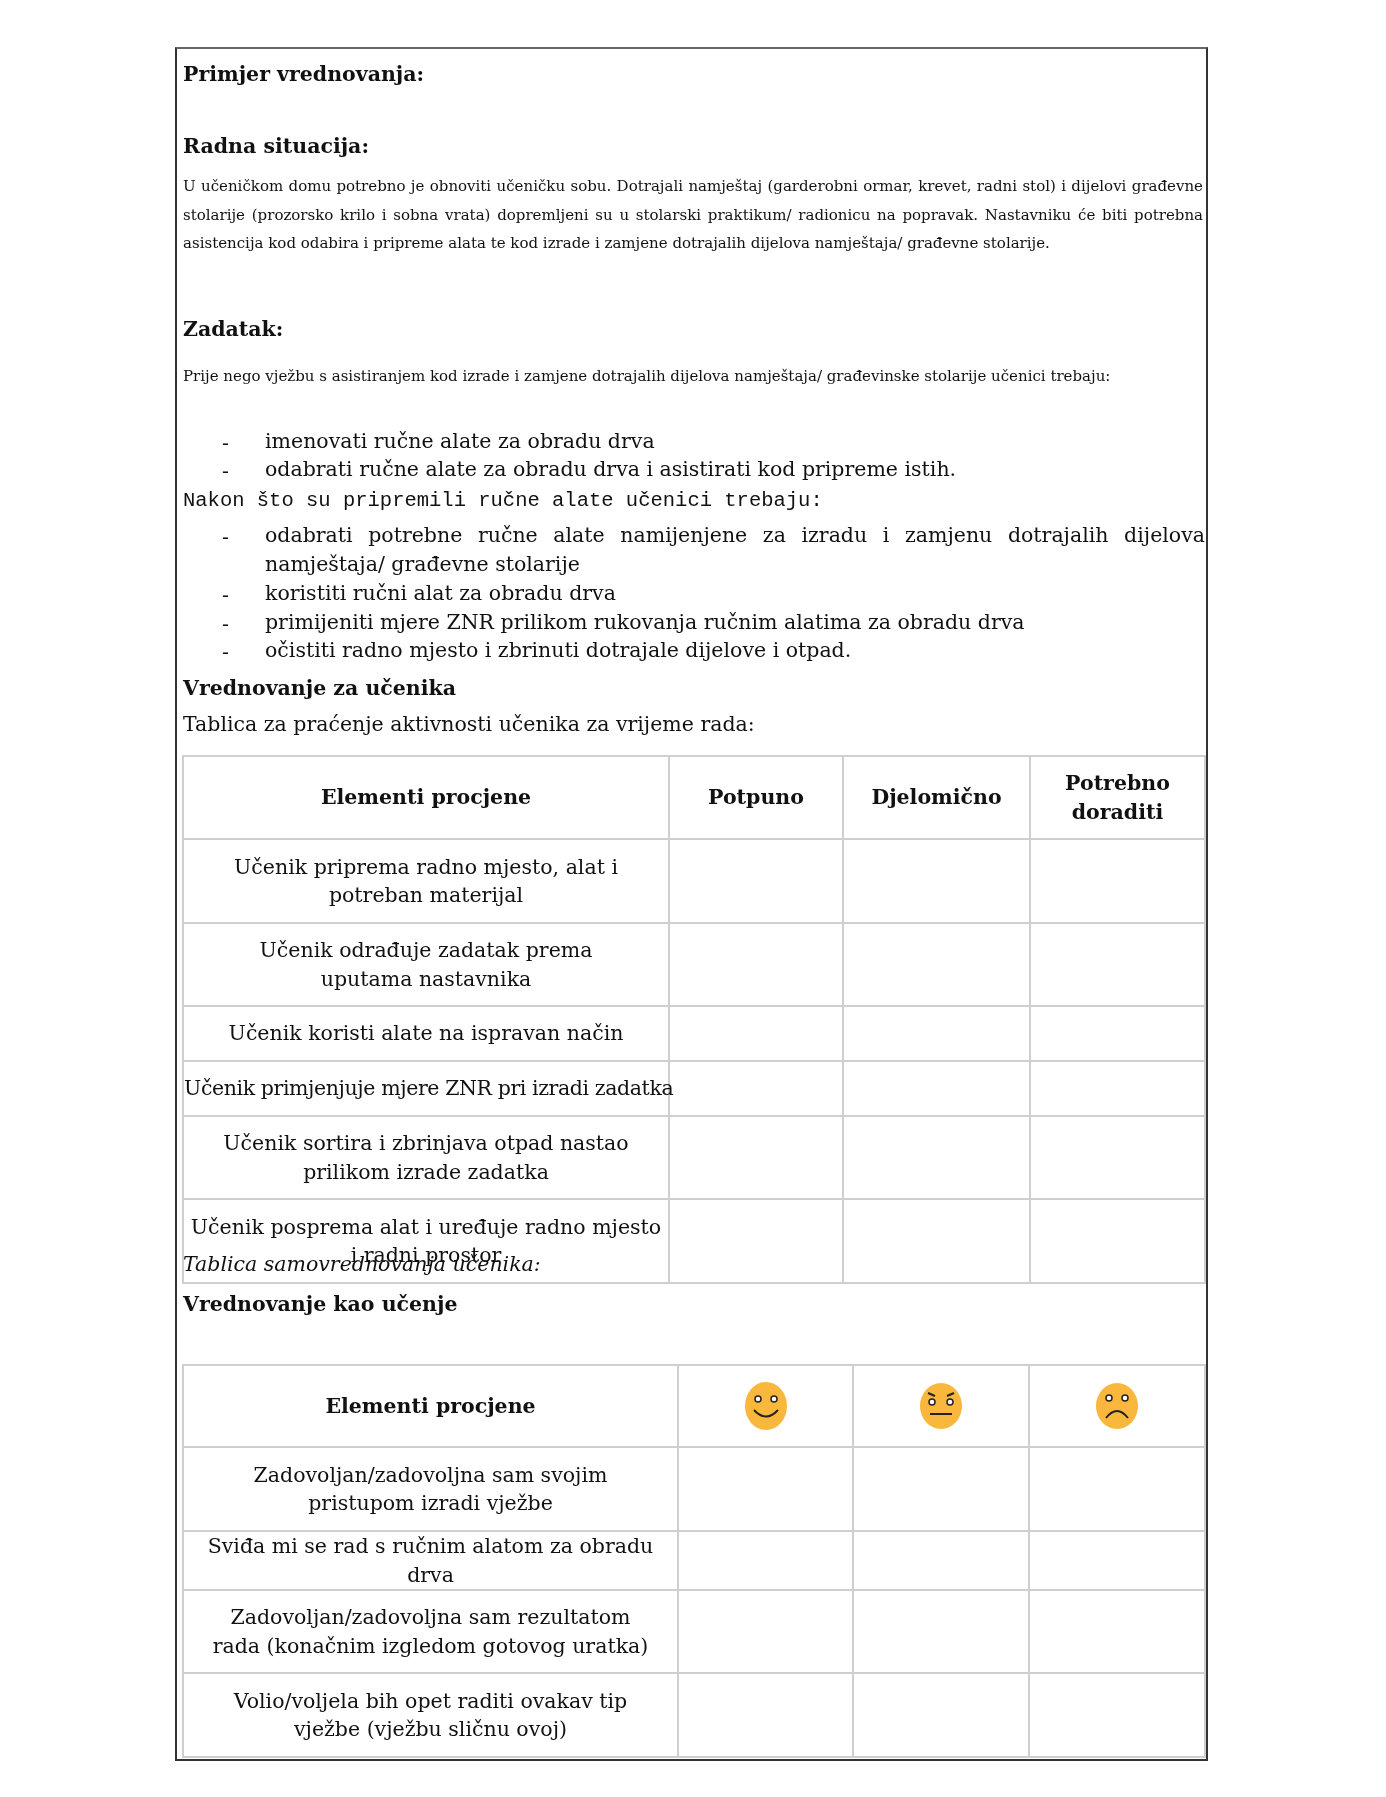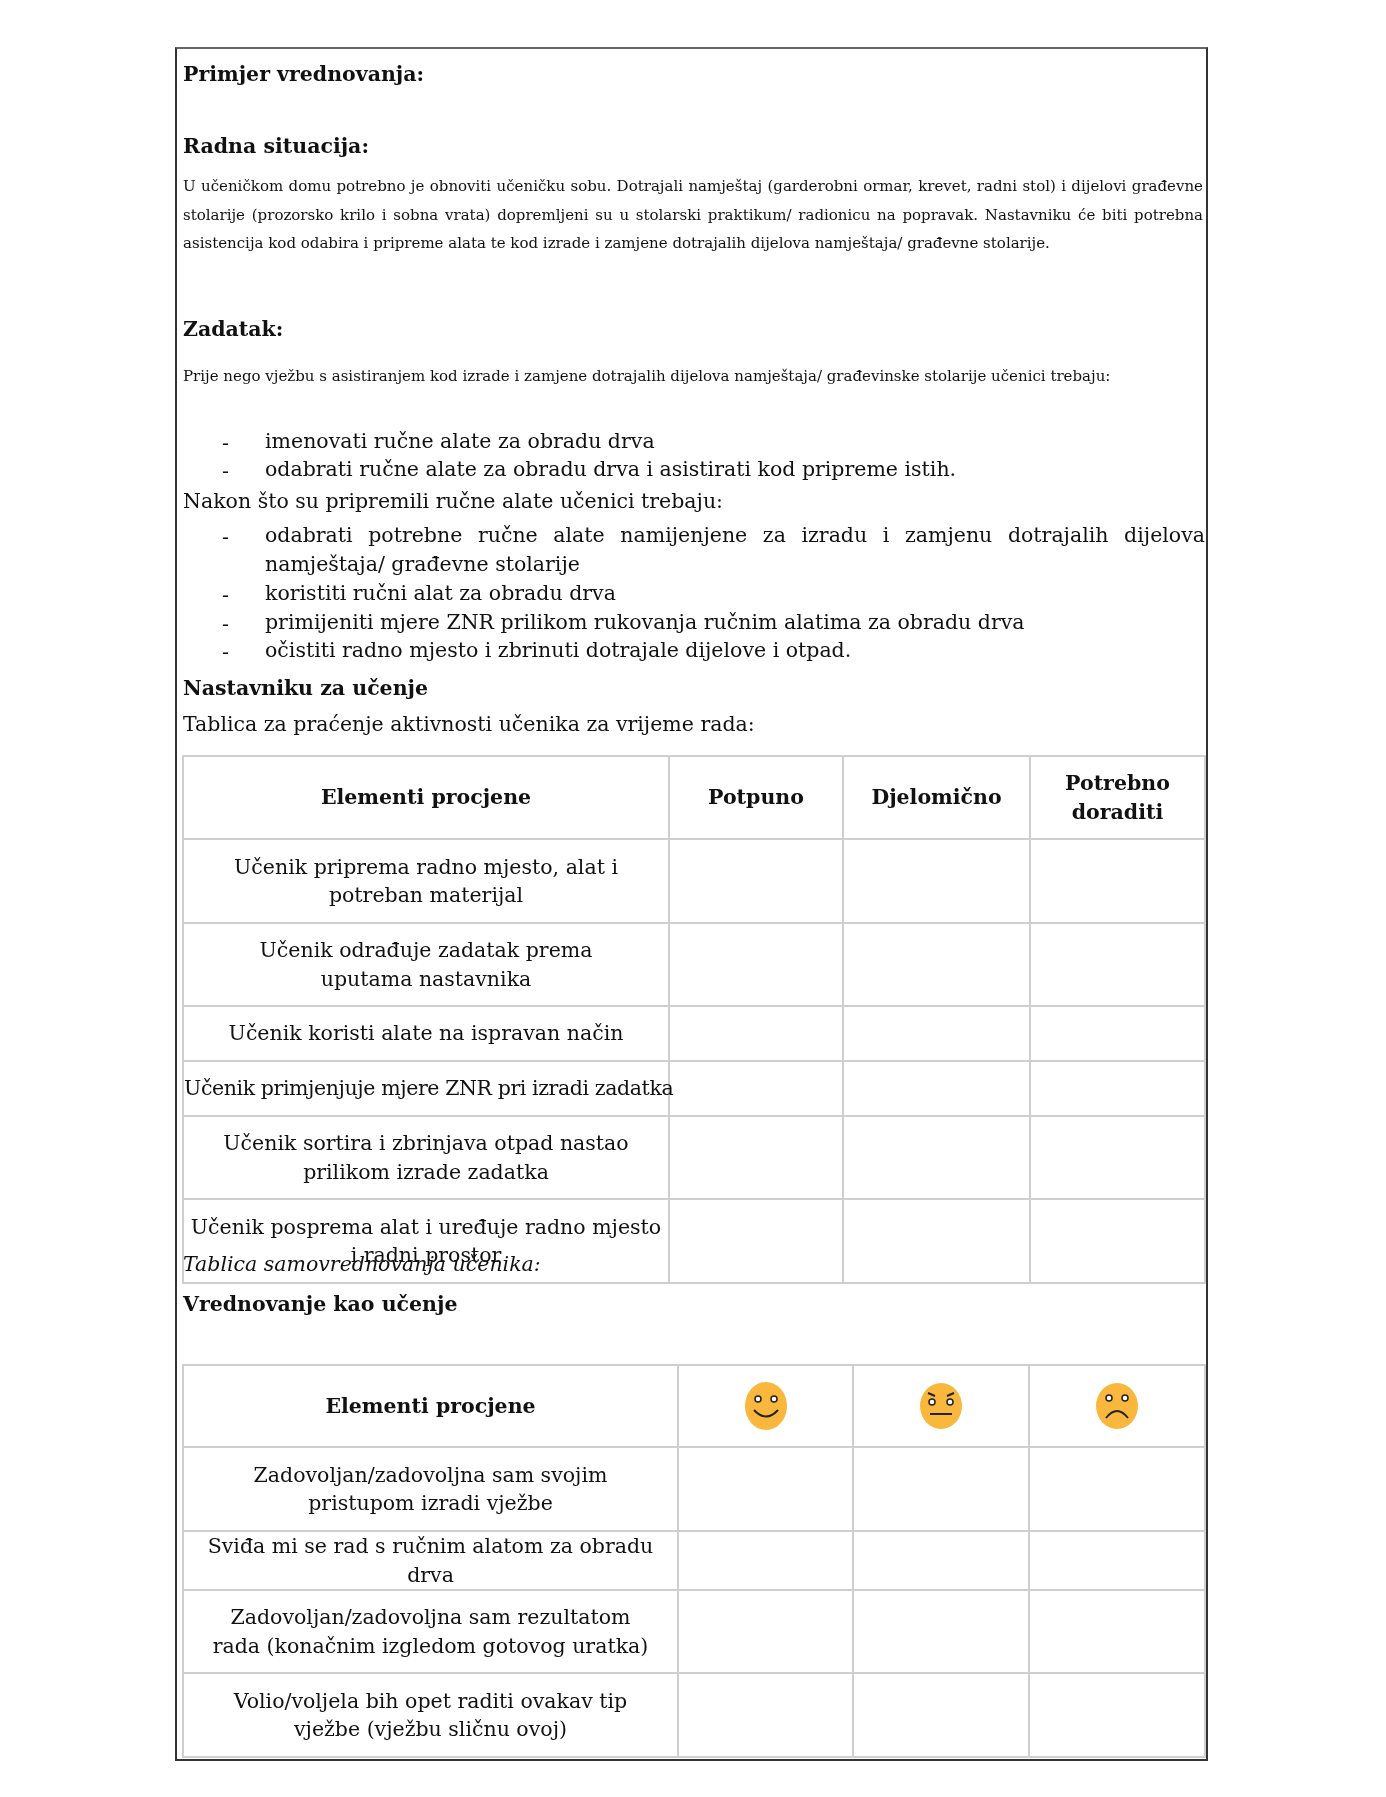--- a/index.html
+++ b/index.html
@@ -31,32 +31,32 @@
 <div class="para" style="top:172px;">U učeničkom domu potrebno je obnoviti učeničku sobu. Dotrajali namještaj (garderobni ormar, krevet, radni stol) i dijelovi građevne stolarije (prozorsko krilo i sobna vrata) dopremljeni su u stolarski praktikum/ radionicu na popravak. Nastavniku će biti potrebna asistencija kod odabira i pripreme alata te kod izrade i zamjene dotrajalih dijelova namještaja/ građevne stolarije.</div>
 
 <div class="t b" style="top:317px;">Zadatak:</div>
 <div class="para" style="top:362px;">Prije nego vježbu s asistiranjem kod izrade i zamjene dotrajalih dijelova namještaja/ građevinske stolarije učenici trebaju:</div>
 
 <div class="dash" style="top:431px;">-</div>
 <div class="bl" style="top:427px;">imenovati ručne alate za obradu drva</div>
 <div class="dash" style="top:459px;">-</div>
 <div class="bl" style="top:455px;">odabrati ručne alate za obradu drva i asistirati kod pripreme istih.</div>
 
-<div class="t" style="top:489px;">Nakon što su pripremili ručne alate učenici trebaju:</div>
+<div class="t" style="top:489px;font-family:Liberation Mono, monospace;">Nakon što su pripremili ručne alate učenici trebaju:</div>
 
 <div class="dash" style="top:525px;">-</div>
 <div class="bl" style="top:521px;">odabrati potrebne ručne alate namijenjene za izradu i zamjenu dotrajalih dijelova namještaja/ građevne stolarije</div>
 <div class="dash" style="top:583px;">-</div>
 <div class="bl" style="top:579px;">koristiti ručni alat za obradu drva</div>
 <div class="dash" style="top:612px;">-</div>
 <div class="bl" style="top:608px;">primijeniti mjere ZNR prilikom rukovanja ručnim alatima za obradu drva</div>
 <div class="dash" style="top:640px;">-</div>
 <div class="bl" style="top:636px;">očistiti radno mjesto i zbrinuti dotrajale dijelove i otpad.</div>
 
-<div class="t b" style="top:676px;">Nastavniku za učenje</div>
+<div class="t b" style="top:676px;">Vrednovanje za učenika</div>
 <div class="t" style="top:712px;">Tablica za praćenje aktivnosti učenika za vrijeme rada:</div>
 
 <table class="grid" style="left:182px; top:755px; width:1022px;">
   <colgroup>
     <col style="width:486px">
       <col style="width:174px">
       <col style="width:187px">
       <col style="width:175px">
   </colgroup>
   <tbody>

